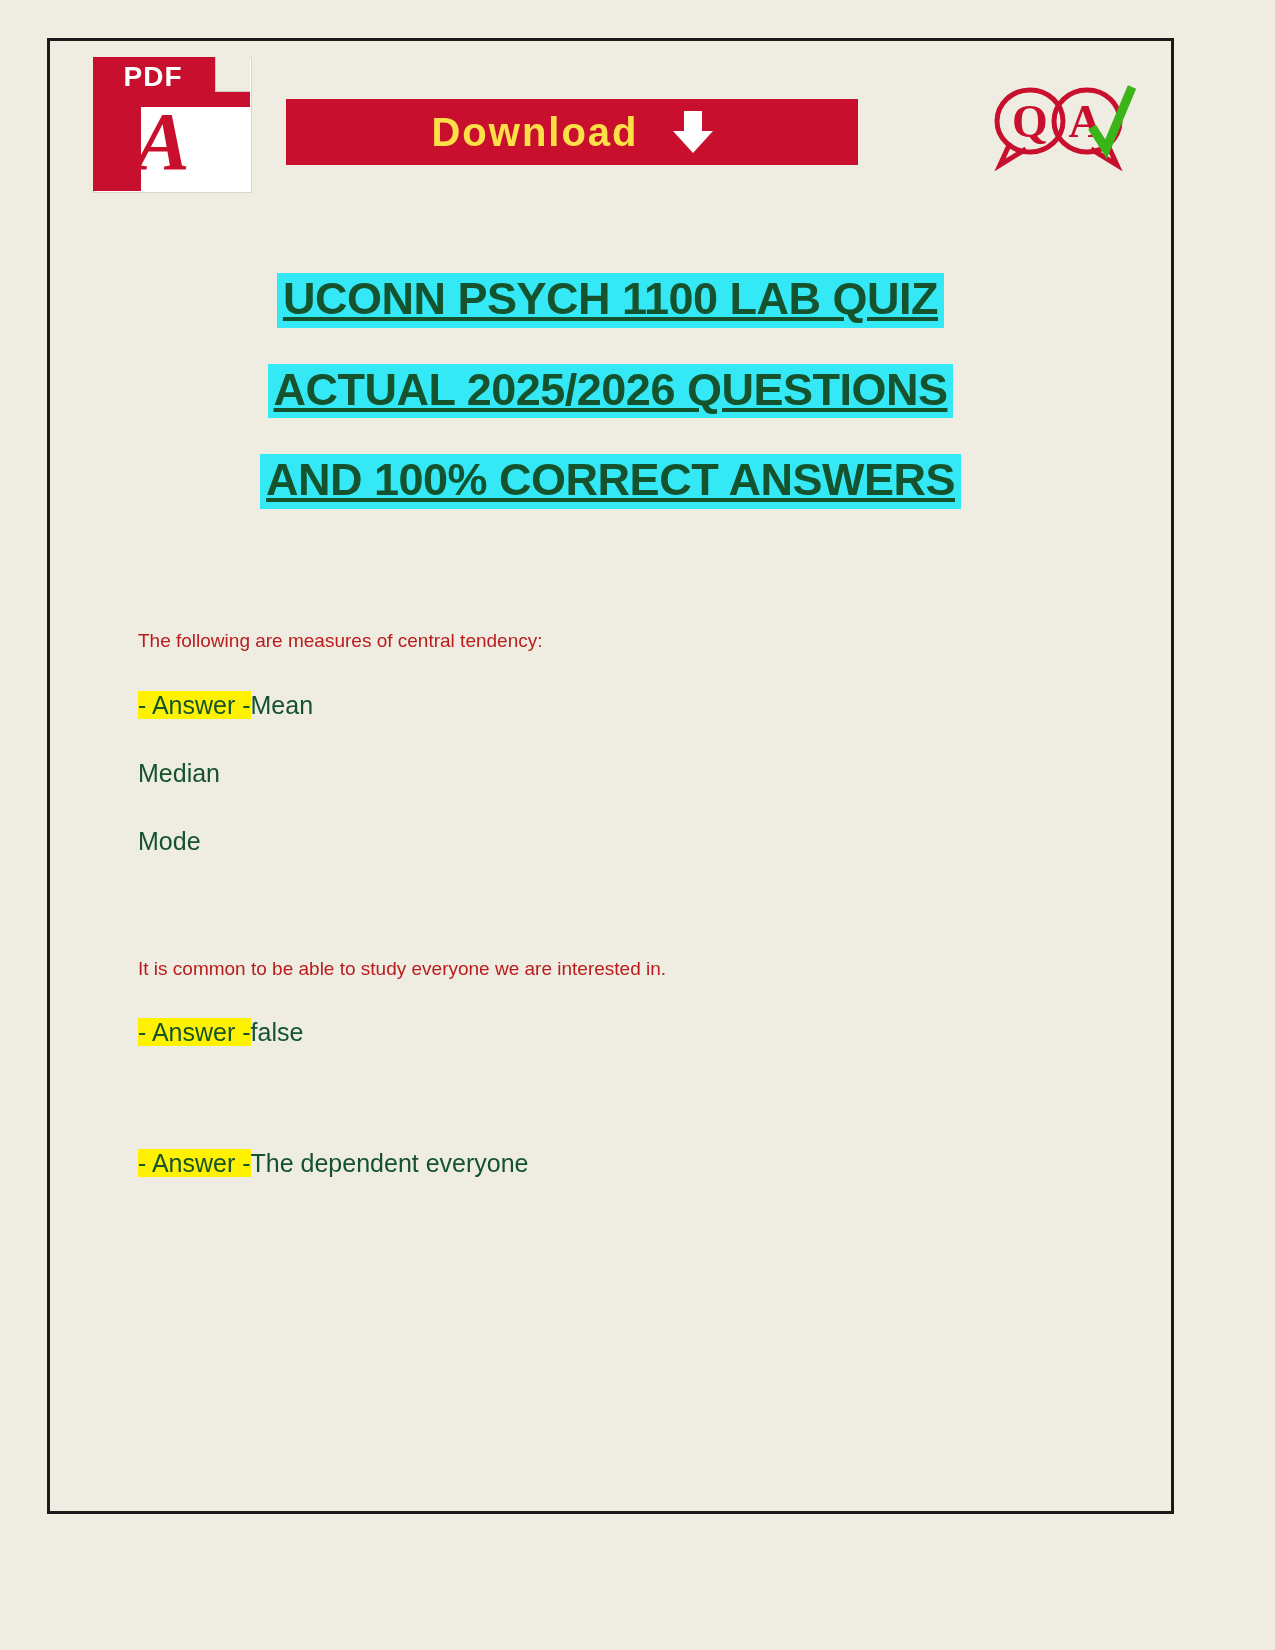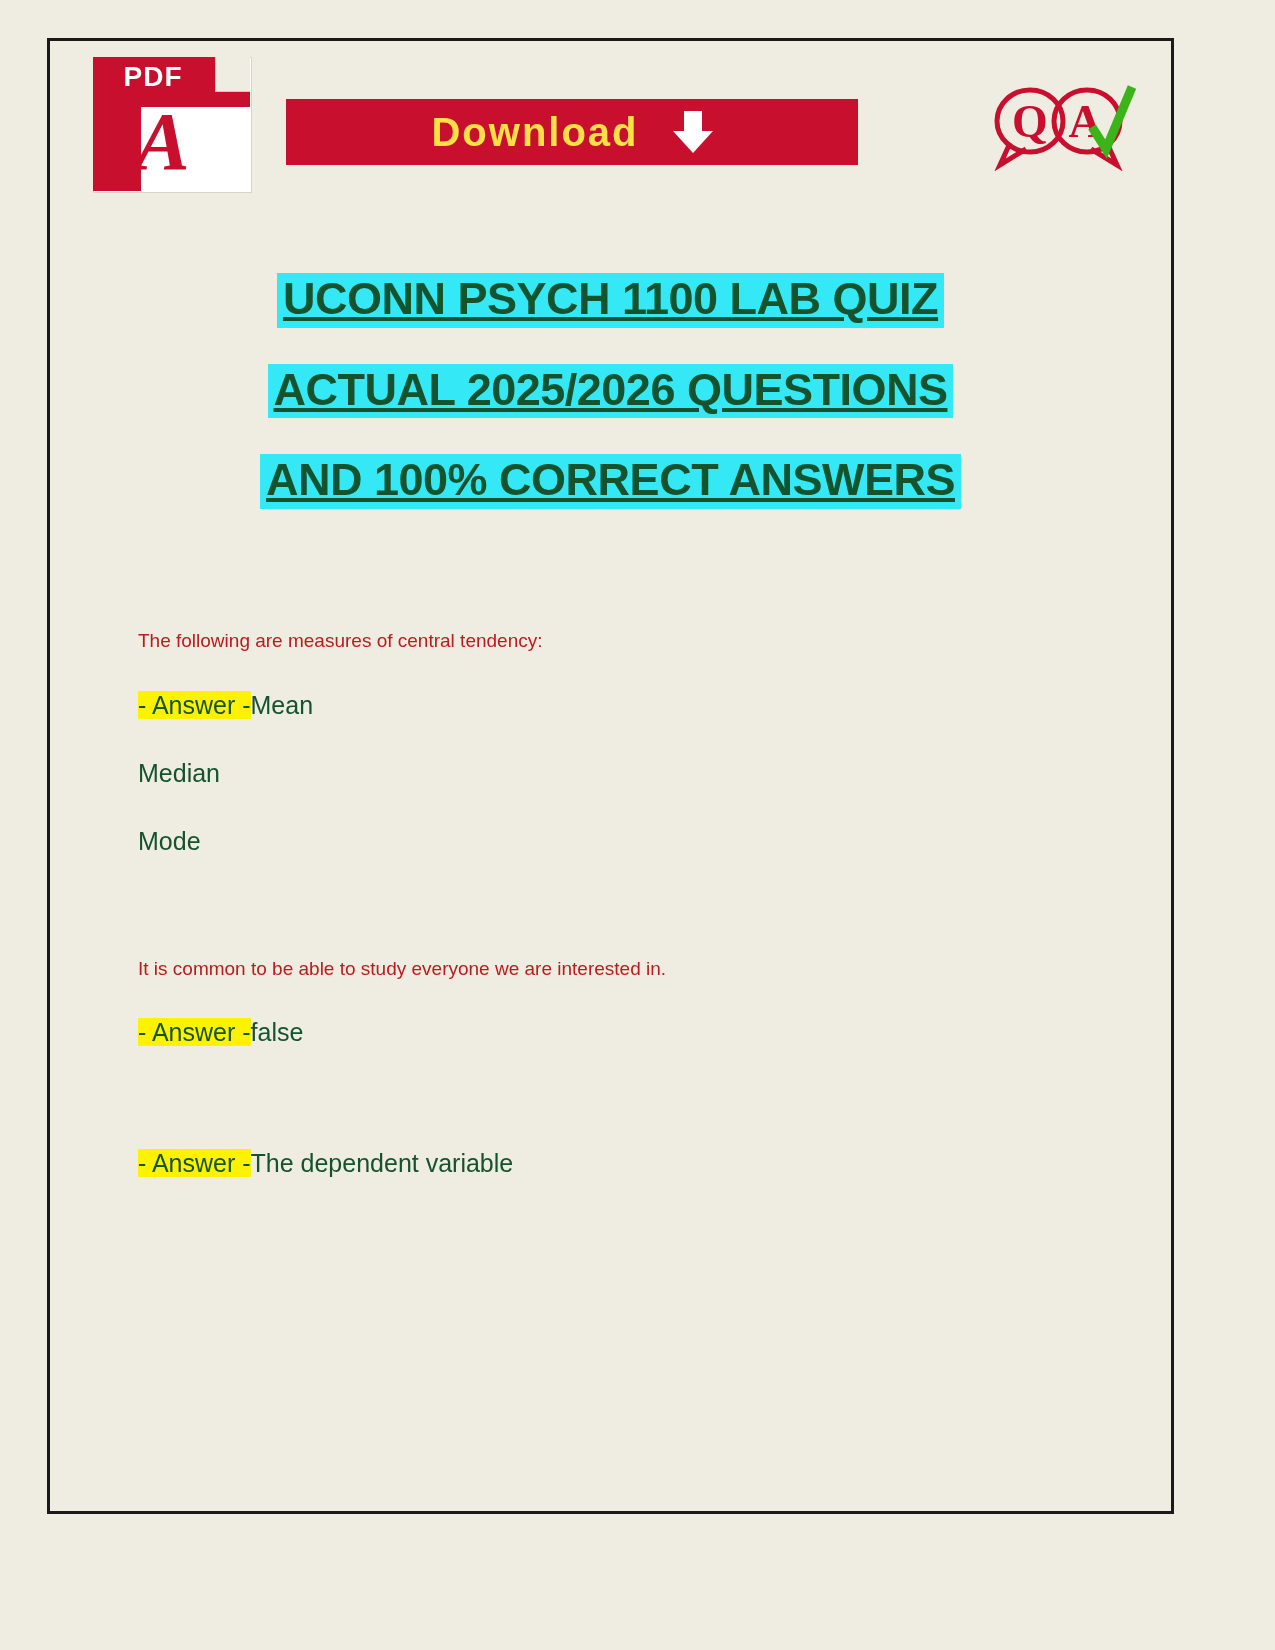--- a/index.html
+++ b/index.html
@@ -241,16 +241,16 @@
     <div class="a-line">Median</div>
     <div class="a-line">Mode</div>
 
     <div class="gap"></div>
 
     <div class="q-line">It is common to be able to study everyone we are interested in.</div>
     <div class="a-line"><span class="hl">- Answer -</span><span>false</span></div>
 
     <div class="gap"></div>
 
-    <div class="a-line"><span class="hl">- Answer -</span><span>The dependent variable</span></div>
+    <div class="a-line"><span class="hl">- Answer -</span><span>The dependent everyone</span></div>
 
   </div>
 </div>
 
 </body></html>

